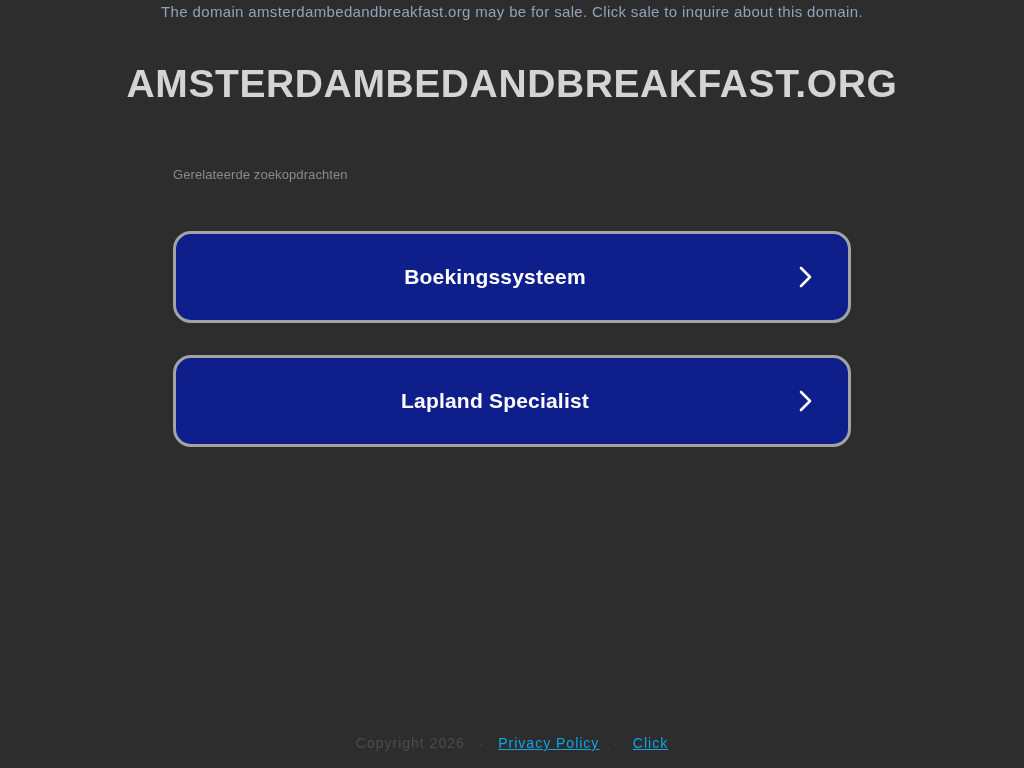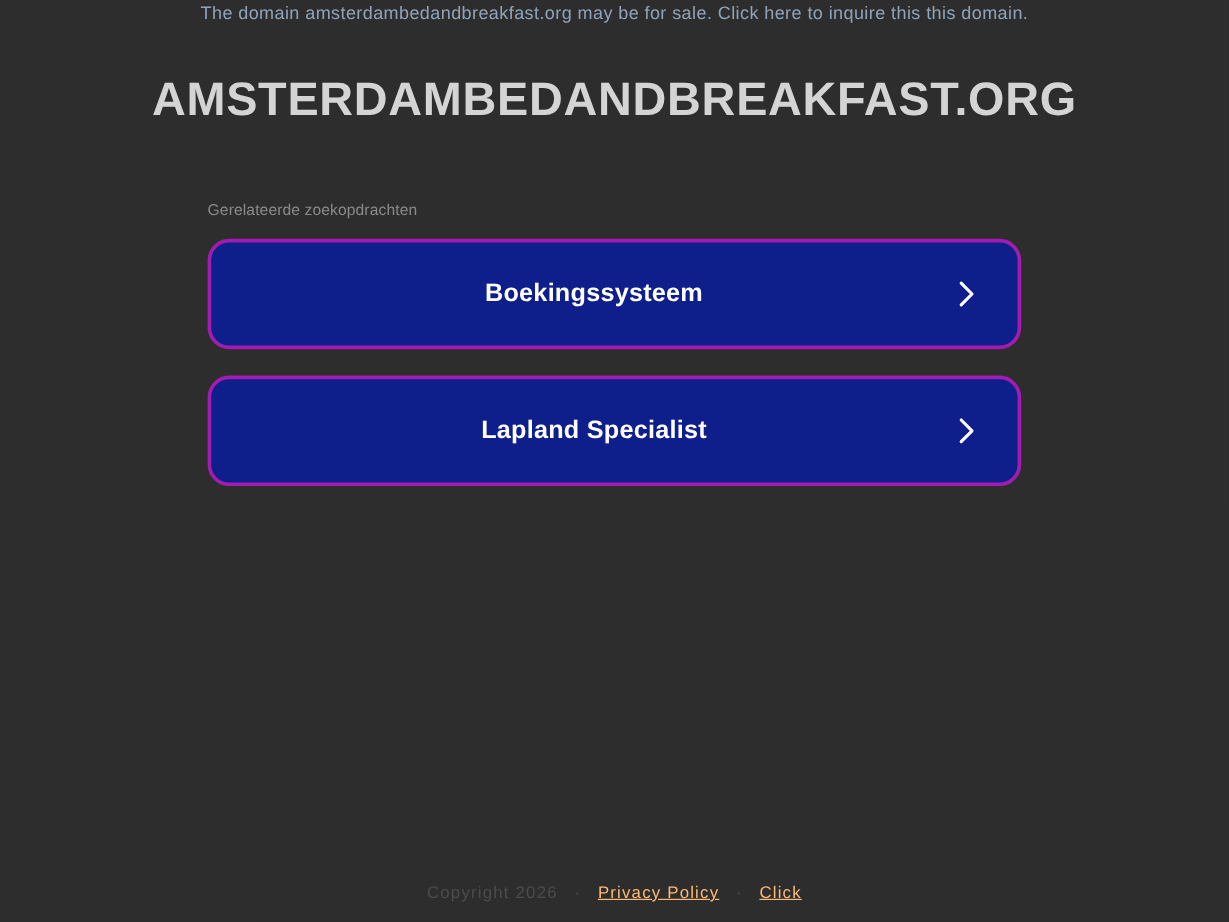--- a/index.html
+++ b/index.html
@@ -71,25 +71,26 @@
     top: 199px;
     width: 678px;
   }
 
   .search-btn {
     position: relative;
     display: block;
     width: 678px;
     height: 92px;
     background: #0e1f8c;
-    border: 3px solid #a21caf;
+    border: 3px solid #a3a3a3;
     border-radius: 18px;
     margin-bottom: 22px;
     cursor: pointer;
     text-decoration: none;
+    margin-top: 32px;
   }
 
   .search-btn:last-child { margin-bottom: 0; }
 
   .btn-label {
     position: absolute;
     left: 0;
     top: 0;
     width: 100%;
     height: 100%;
@@ -128,34 +129,34 @@
     letter-spacing: 1px;
     white-space: nowrap;
   }
 
   .footer span, .footer a {
     display: inline-block;
     vertical-align: baseline;
   }
 
   .footer a {
-    color: #fdba74;
+    color: #0ea5e9;
     text-decoration: underline;
   }
 
   .footer-sep {
     margin: 0 9px;
     color: #4c4c4c;
   }
 </style>
 </head>
 <body>
 
 <div class="banner">
-  <span class="banner-text">The domain amsterdambedandbreakfast.org may be for sale. Click here to inquire this this domain.</span>
+  <span class="banner-text">The domain amsterdambedandbreakfast.org may be for sale. Click sale to inquire about this domain.</span>
 </div>
 
 <div class="title-wrap">
   <h1 class="domain-title">AMSTERDAMBEDANDBREAKFAST.ORG</h1>
 </div>
 
 <div class="related">
   <div class="related-label">Gerelateerde zoekopdrachten</div>
 </div>
 

